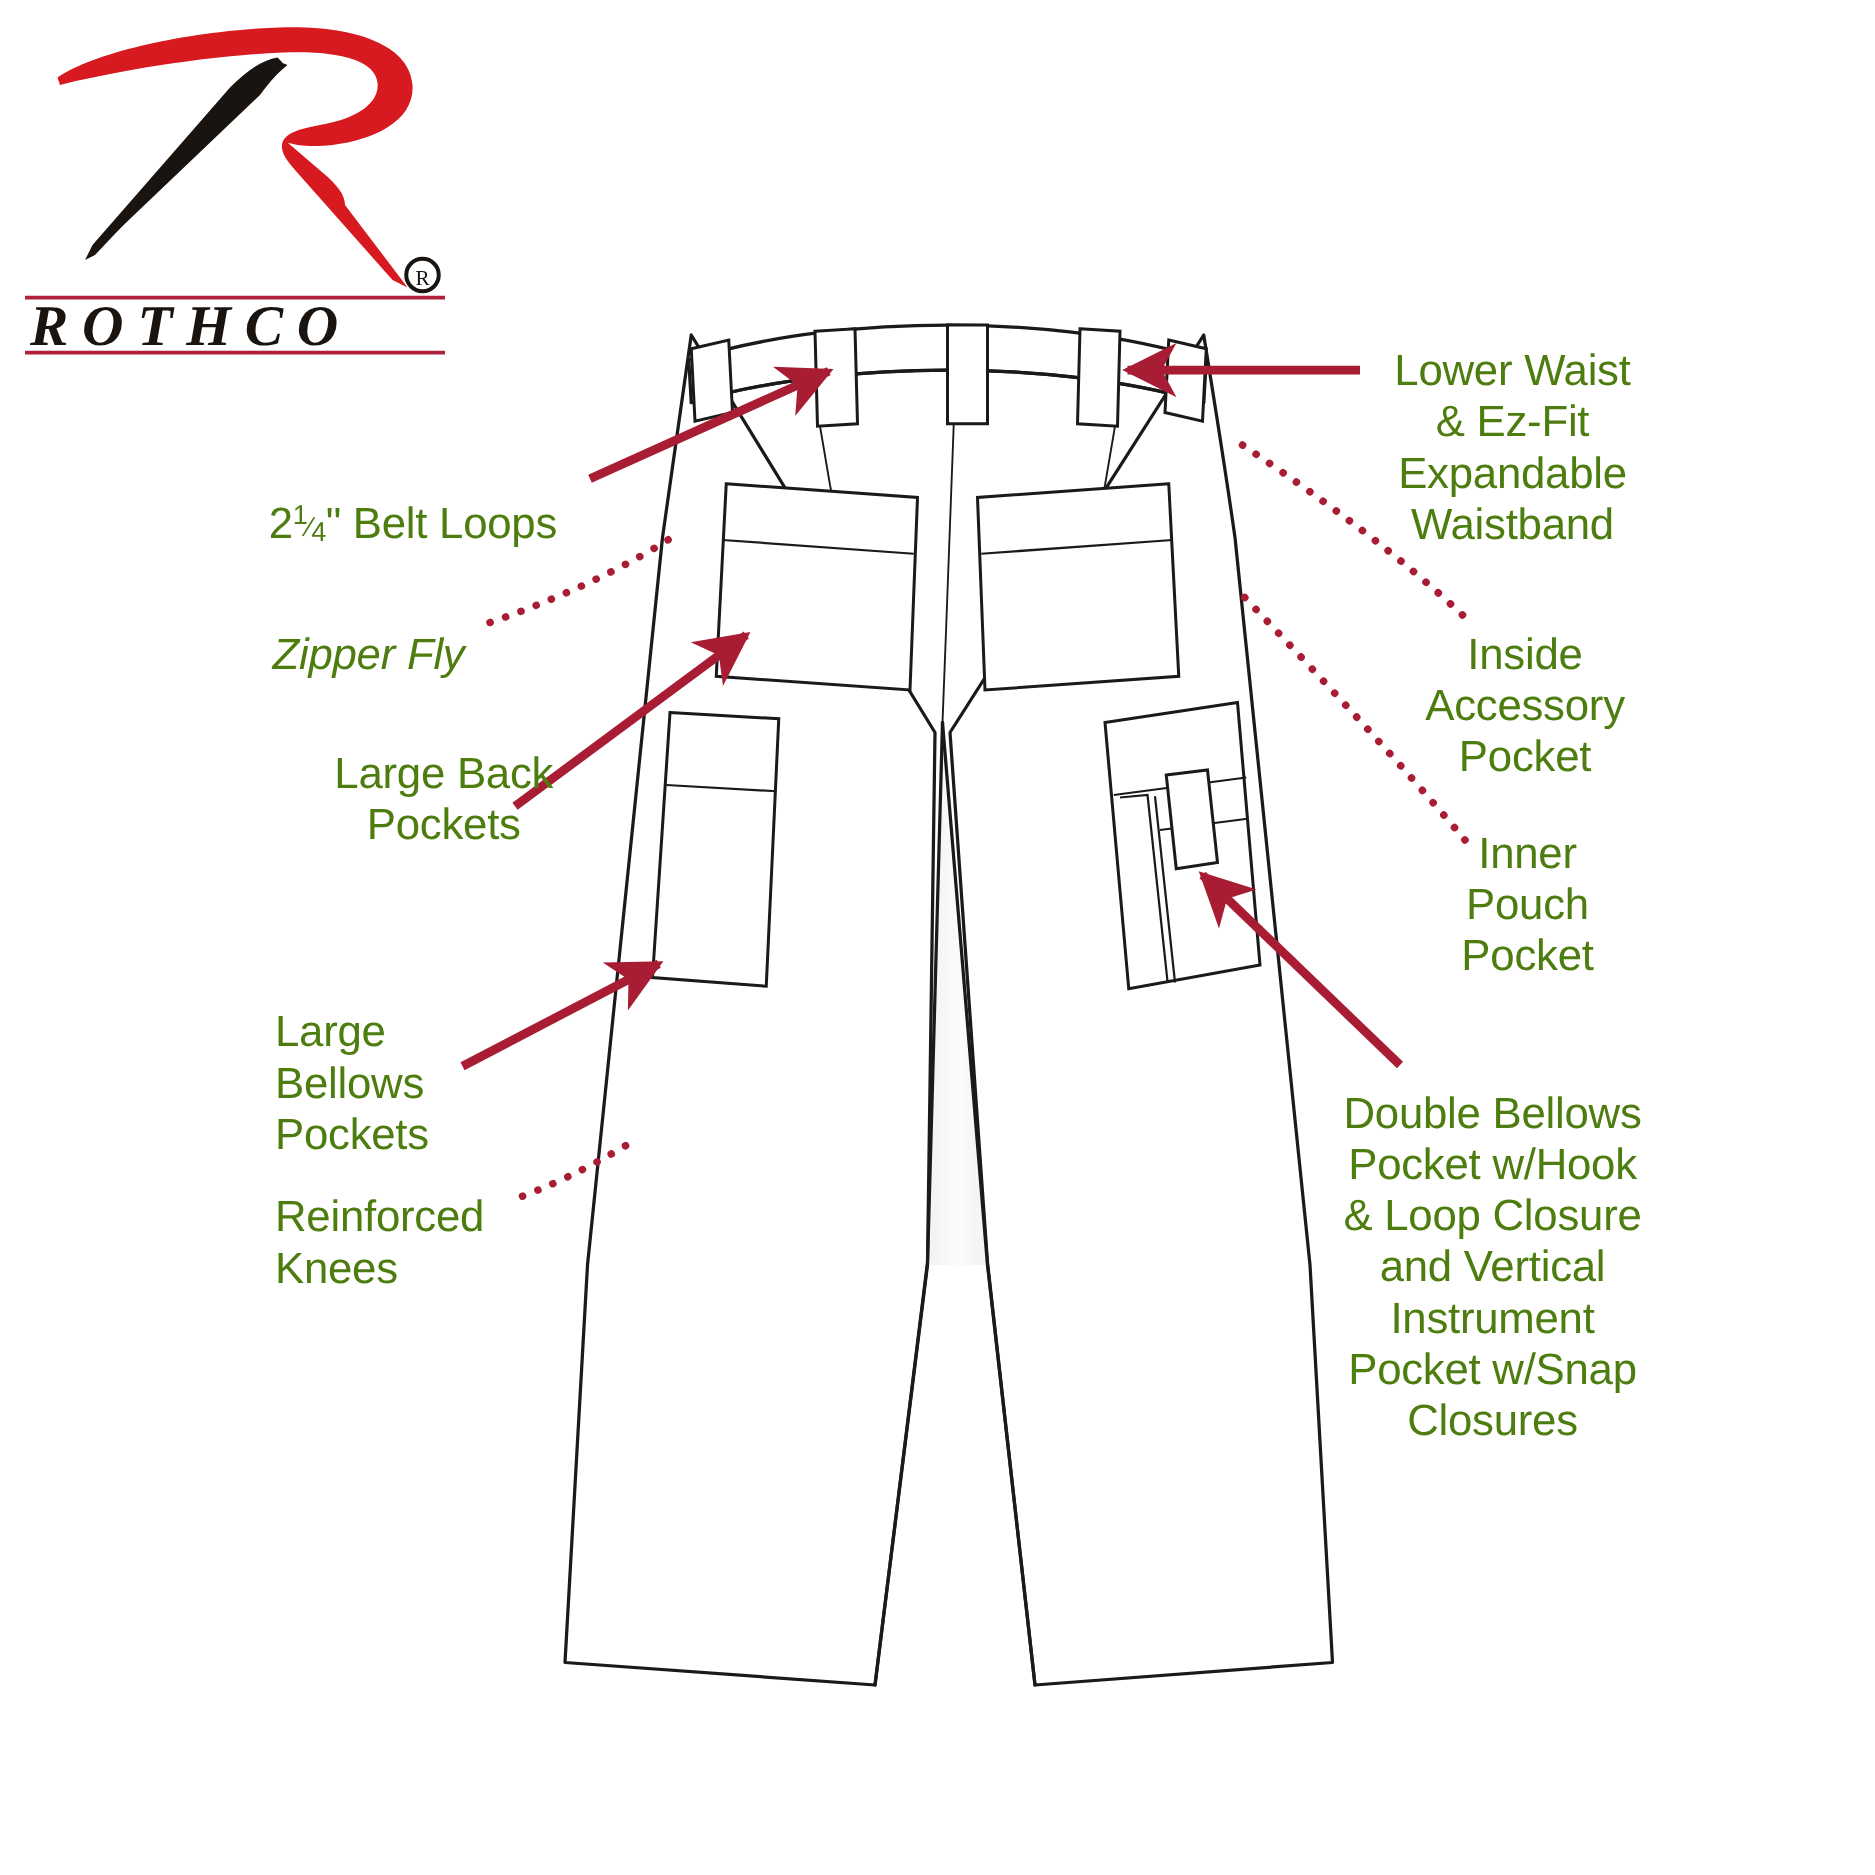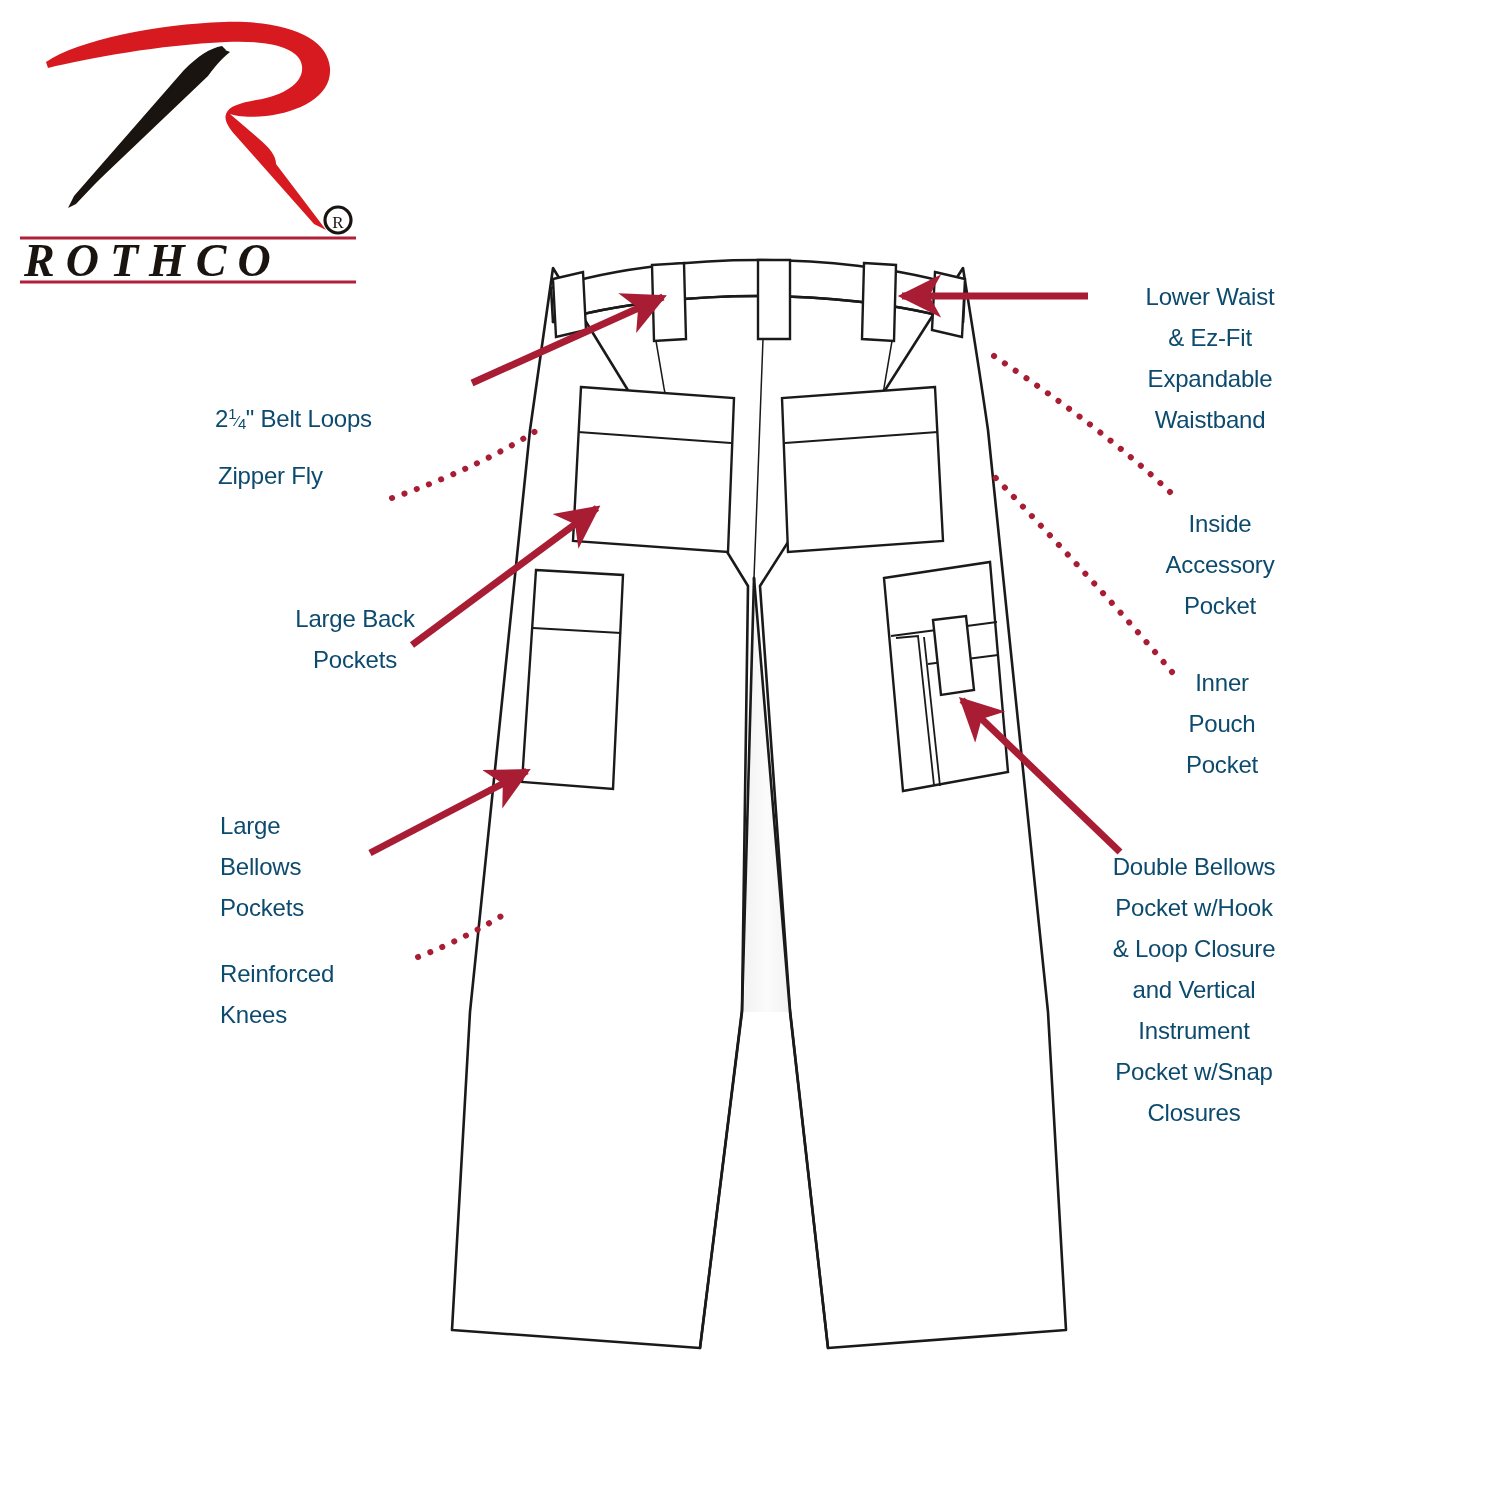--- a/index.html
+++ b/index.html
@@ -23,23 +23,23 @@
     position: absolute;
     left: 8px;
     top: 10px;
     width: 420px;
     height: 290px;
   }
 
   
   .label {
     position: absolute;
-    color: #0c4a6e;
+    color: #4d7c0f;
     font-family: "Liberation Sans", sans-serif;
-    font-size: 24px;
+    font-size: 35px;
     line-height: 41px;
     letter-spacing: -0.2px;
     white-space: pre-line;
   }
   .label.left  { text-align: left; }
   .label.center{ text-align: center; }
 
   .frac {
     display: inline-block;
     font-size: 0.62em;
@@ -204,21 +204,21 @@
 
     <path d="M1172 672 C 1120 610, 1055 540, 990 472" stroke="#A81D33" stroke-width="6" fill="none" stroke-linecap="round" stroke-dasharray="0.1 13"></path>
 
     <path d="M1120 852 L 962 700" stroke="#A81D33" stroke-width="7" fill="none" marker-end="url(#redArrow)"></path>
   </svg>
 
   <div class="label left" style="left:215px; top:357px; width:260px;">
     <span>2</span><span class="frac"><sup>1</sup>⁄<sub>4</sub></span><span>" Belt Loops</span>
   </div>
 
-  <div class="label left" style="left:218px; top:455px; width:250px;">Zipper Fly</div>
+  <div class="label left" style="left:218px; top:503px; width:250px;font-style:italic;">Zipper Fly</div>
 
   <div class="label left" style="left:220px; top:598px; width:270px;text-align:center;">Large Back
 Pockets</div>
 
   <div class="label left" style="left:220px; top:780px; width:230px;margin-top:25px;">Large
 Bellows
 Pockets</div>
 
   <div class="label left" style="left:220px; top:953px; width:270px;">Reinforced
 Knees</div>
@@ -229,21 +229,21 @@
 Waistband</div>
 
   <div class="label center" style="left:1120px; top:503px; width:200px;">Inside
 Accessory
 Pocket</div>
 
   <div class="label center" style="left:1136px; top:662px; width:172px;">Inner
 Pouch
 Pocket</div>
 
-  <div class="label center" style="left:1066px; top:846px; width:256px;">Double Bellows
+  <div class="label center" style="left:1066px; top:870px; width:256px;">Double Bellows
 Pocket w/Hook
 &amp; Loop Closure
 and Vertical
 Instrument
 Pocket w/Snap
 Closures</div>
 
 </div>
 
 </body></html>

